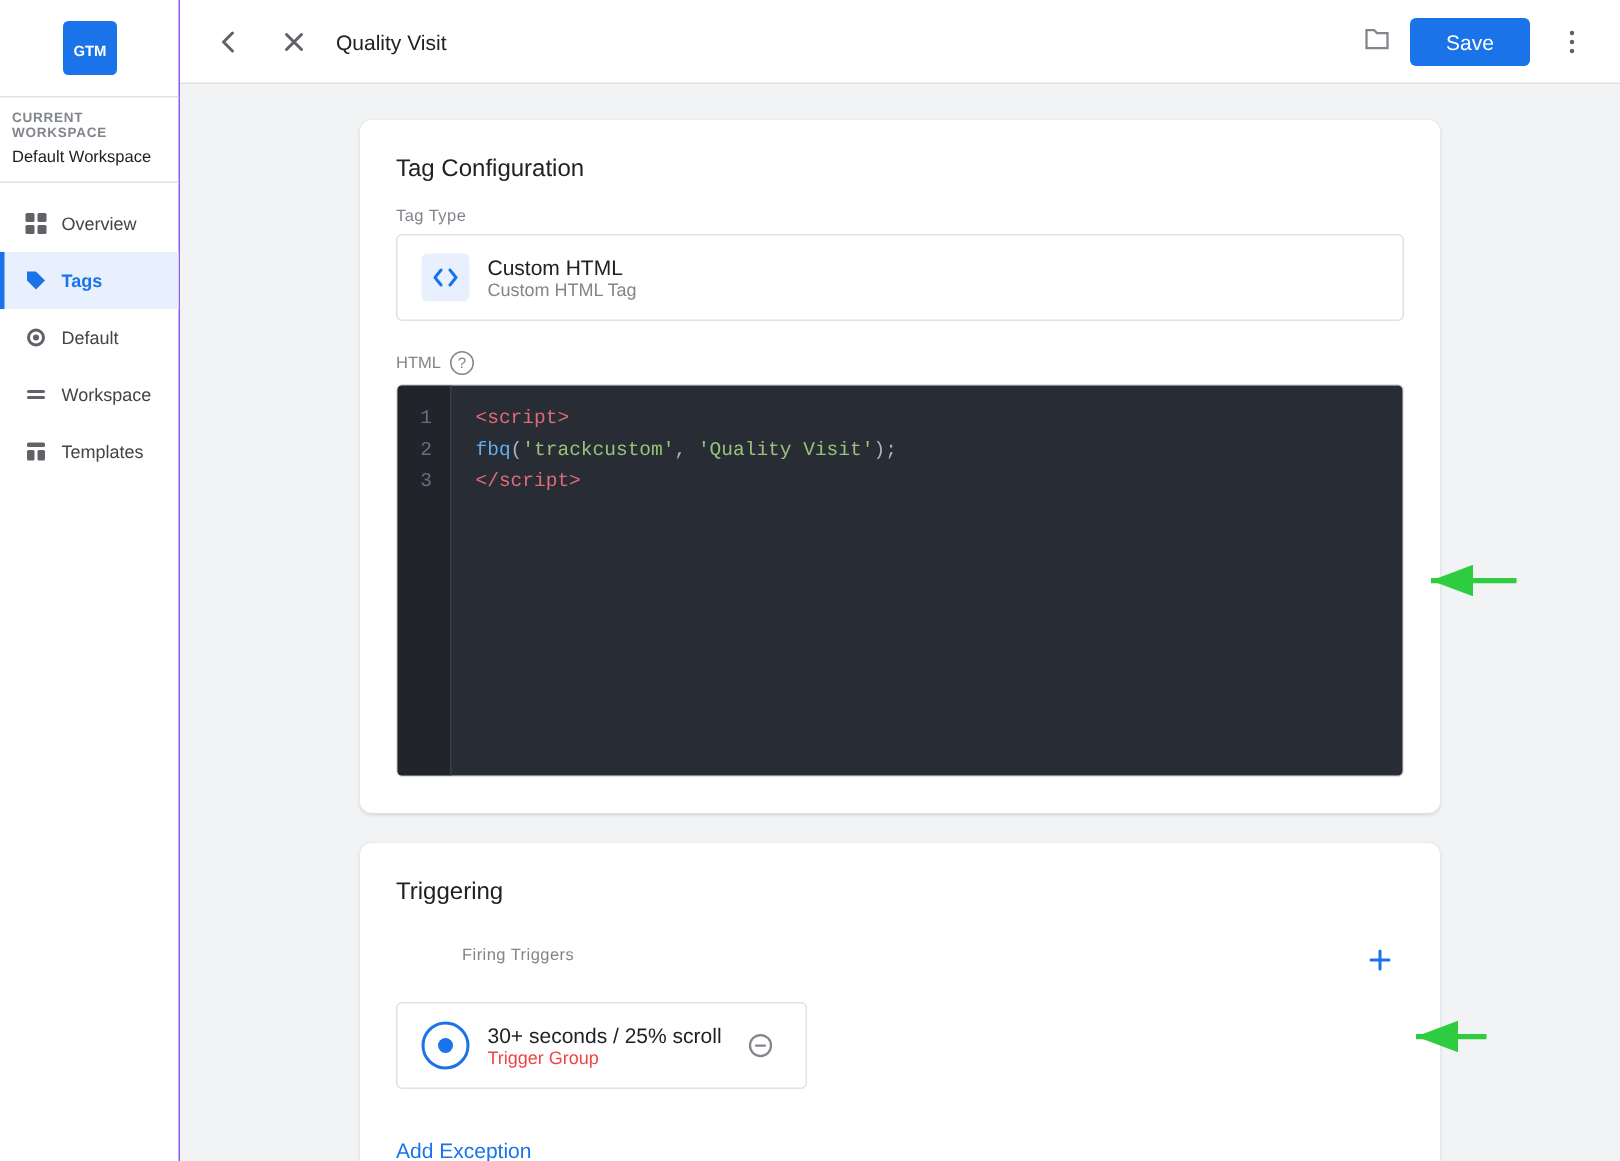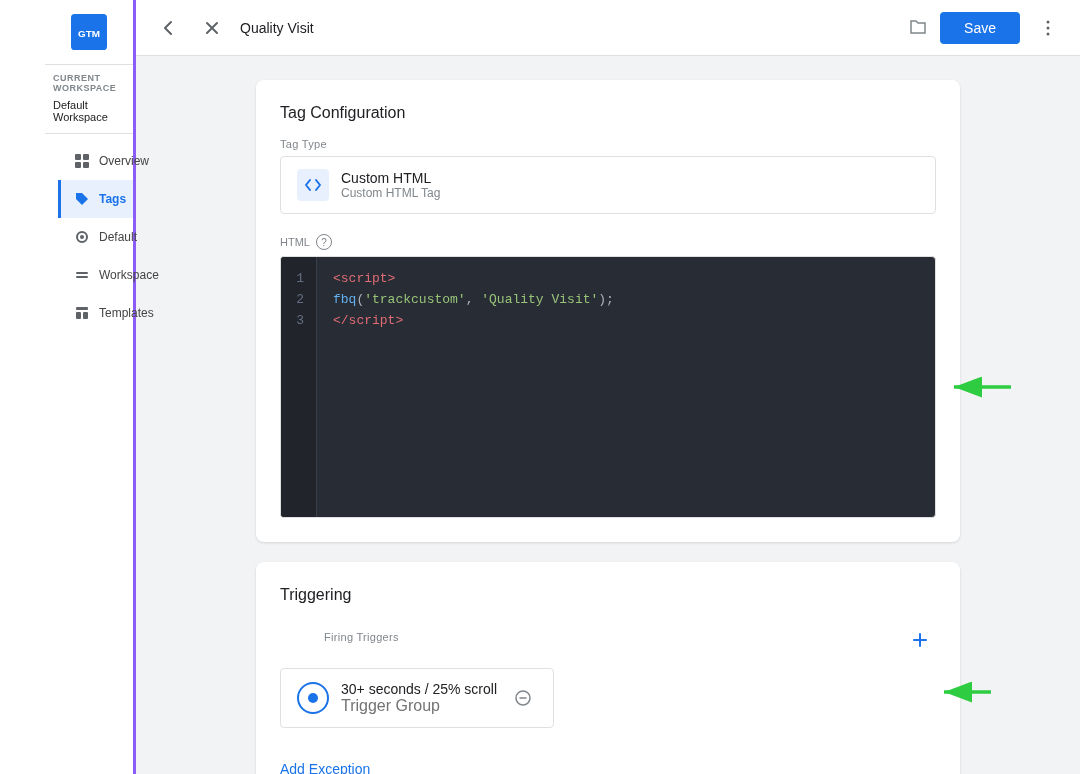--- a/index.html
+++ b/index.html
@@ -1,28 +1,27 @@
 <!DOCTYPE html>
 <html><head>
   <meta charset="utf-8">
   <style>
     * { box-sizing: border-box; margin: 0; padding: 0; }
     body { font-family: 'Google Sans', Arial, sans-serif; background: #f1f3f4; display: flex; height: 774px; overflow: hidden; }
 
     
     .sidebar {
-      width: 136px;
+      width: 120px;
       background: #fff;
-      border-right: 3px solid #8b5cf6;
+      border-right: 1px solid #8b5cf6;
       display: flex;
       flex-direction: column;
       align-items: stretch;
       padding-top: 0;
       flex-shrink: 0;
-      padding-left: 45px;
     }
     .sidebar-header {
       display: flex;
       align-items: center;
       justify-content: center;
       padding: 14px 8px;
       border-bottom: 1px solid #e0e0e0;
     }
     .sidebar-logo {
       width: 36px;
@@ -48,21 +47,20 @@
     .workspace-name {
       font-size: 11px;
       color: #202124;
       padding: 4px 8px 10px 8px;
       border-bottom: 1px solid #e0e0e0;
     }
     .sidebar-nav {
       display: flex;
       flex-direction: column;
       padding-top: 8px;
-      margin-left: 13px;
     }
     .sidebar-item {
       display: flex;
       align-items: center;
       gap: 8px;
       padding: 10px 12px;
       cursor: pointer;
       font-size: 12px;
       color: #444;
       border-left: 3px solid transparent;
@@ -332,22 +330,22 @@
       border-radius: 50%;
       background: #1a73e8;
     }
     .trigger-info { flex: 1; }
     .trigger-name {
       font-size: 14px;
       color: #202124;
       font-weight: 400;
     }
     .trigger-type {
-      font-size: 16px;
-      color: #737373;
+      font-size: 12px;
+      color: #ef4444;
     }
     .remove-trigger-btn {
       width: 28px;
       height: 28px;
       border: none;
       background: none;
       cursor: pointer;
       color: #80868b;
       display: flex;
       align-items: center;

